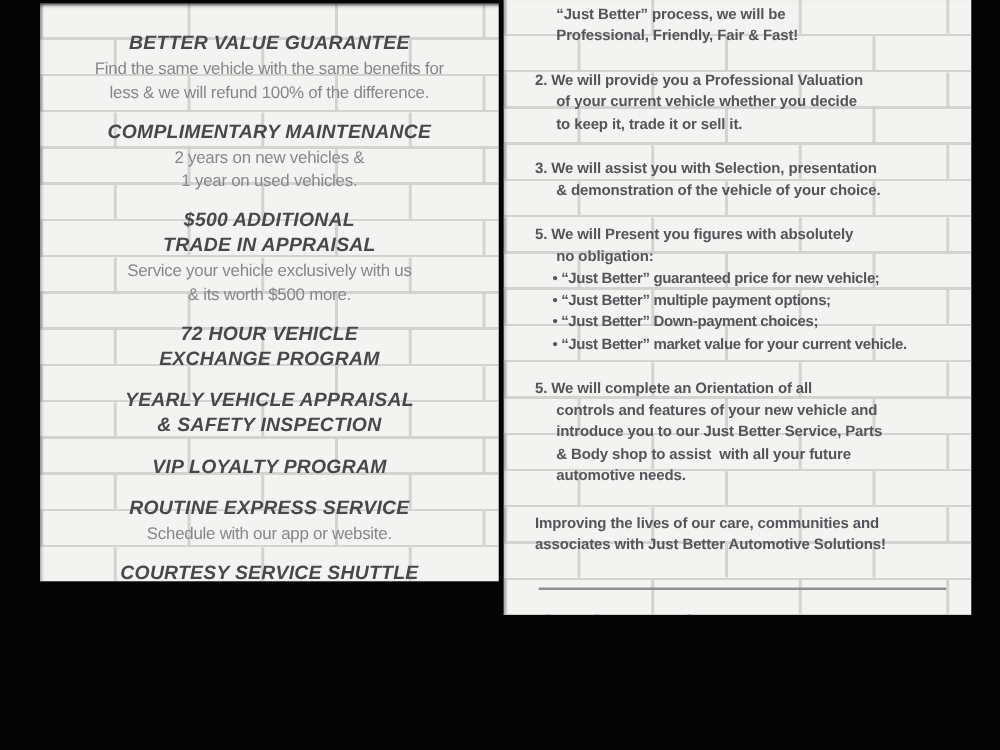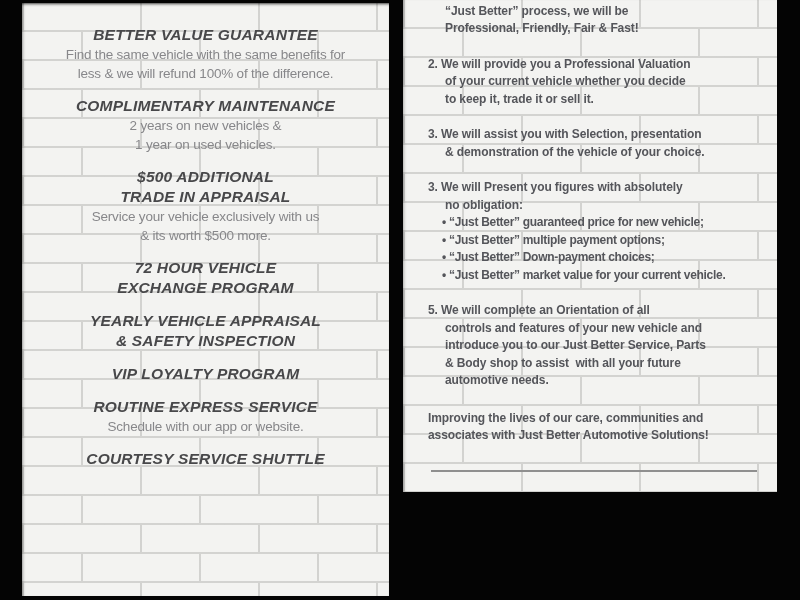--- a/index.html
+++ b/index.html
@@ -11,21 +11,21 @@
     position:absolute;overflow:hidden;
     background-color:#f3f3f1;
     background-image:
       repeating-linear-gradient(to bottom, rgba(0,0,0,0) 0 27px, rgba(172,172,169,.45) 27px 29px),
       conic-gradient(from 0deg at 2px 27px, rgba(0,0,0,0) 0 270deg, rgba(172,172,169,.45) 270deg 360deg),
       conic-gradient(from 0deg at 2px 27px, rgba(0,0,0,0) 0 270deg, rgba(172,172,169,.45) 270deg 360deg);
     background-size:auto, 118px 58px, 118px 58px;
     background-position:0 0, 0 0, 59px 29px;
   }
   .panel-left{
-    left:22px;top:3px;width:367px;height:593px;
+    left:32px;top:3px;width:367px;height:462px;
     text-align:center;padding-top:22px;box-sizing:border-box;
     box-shadow:inset 0 3px 3px -2px rgba(0,0,0,.75), inset 3px 0 3px -2px rgba(0,0,0,.35);
   }
   .panel-right{
     left:403px;top:0;width:374px;height:492px;
     box-sizing:border-box;padding:0 16px 0 25px;
     box-shadow:inset 3px 0 3px -2px rgba(0,0,0,.3);
   }
   .lblock{margin:0 0 13px 0;}
   .ltitle{
@@ -129,21 +129,21 @@
 
 <section class="panel panel-right">
   <p class="ritem first">1. We will take care of you through our amazing
 “Just Better” process, we will be
 Professional, Friendly, Fair &amp; Fast!</p>
   <p class="ritem">2. We will provide you a Professional Valuation
 of your current vehicle whether you decide
 to keep it, trade it or sell it.</p>
   <p class="ritem">3. We will assist you with Selection, presentation
 &amp; demonstration of the vehicle of your choice.</p>
-  <p class="ritem head4">3. We will Present you figures with absolutely
+  <p class="ritem head4">5. We will Present you figures with absolutely
 no obligation:</p>
   <p class="rbullets">• “Just Better” guaranteed price for new vehicle;
 • “Just Better” multiple payment options;
 • “Just Better” Down-payment choices;
 • “Just Better” market value for your current vehicle.</p>
   <p class="ritem">5. We will complete an Orientation of all
 controls and features of your new vehicle and
 introduce you to our Just Better Service, Parts
 &amp; Body shop to assist  with all your future
 automotive needs.</p>

